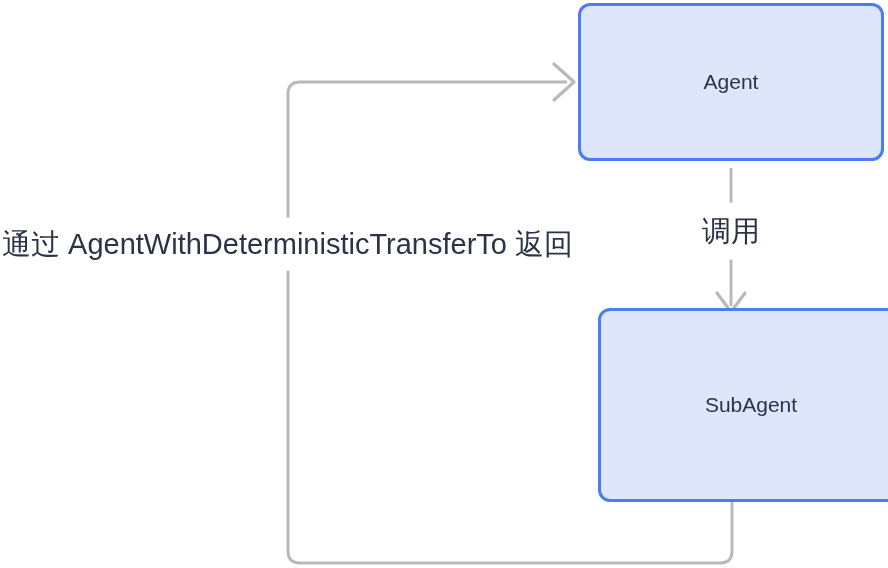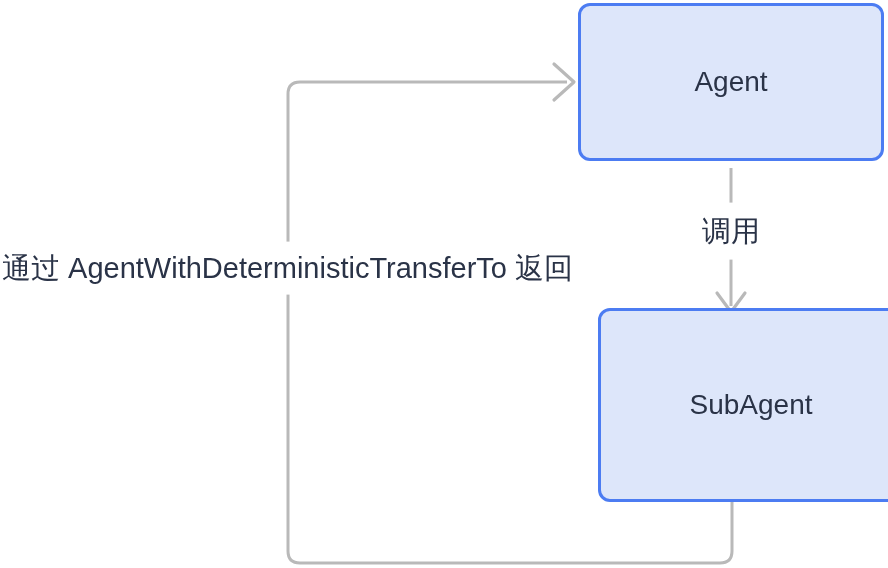--- a/index.html
+++ b/index.html
@@ -32,39 +32,39 @@
     stroke-linejoin: round;
   }
   .node {
     position: absolute;
     display: flex;
     align-items: center;
     justify-content: center;
     background: var(--node-fill, #dde6fa);
     border: 3px solid var(--node-border, #4c7cf2);
     border-radius: 12px;
-    font-size: 28px;
+    font-size: 21px;
     line-height: 1.2;
   }
   .node-agent    { left: 578px; top: 3px;   width: 306px; height: 158px; }
   .node-subagent { left: 578px; top: 308px; width: 306px; height: 194px; margin-left: 20px; }
   .edge-label {
     position: absolute;
     background: #ffffff;
     font-size: 29px;
     line-height: 1.2;
     white-space: nowrap;
   }
   .label-call {
     left: 731px; top: 231px;
     transform: translate(-50%, -50%);
     padding: 11px 12px;
   }
   .label-return {
-    left: 2px; top: 268px;
+    left: 2px; top: 244px;
     transform: translateY(-50%);
     padding: 9px 6px 9px 0;
     text-align: right;
   }
 </style>
 </head>
 <body>
 
 <div class="canvas">
 

